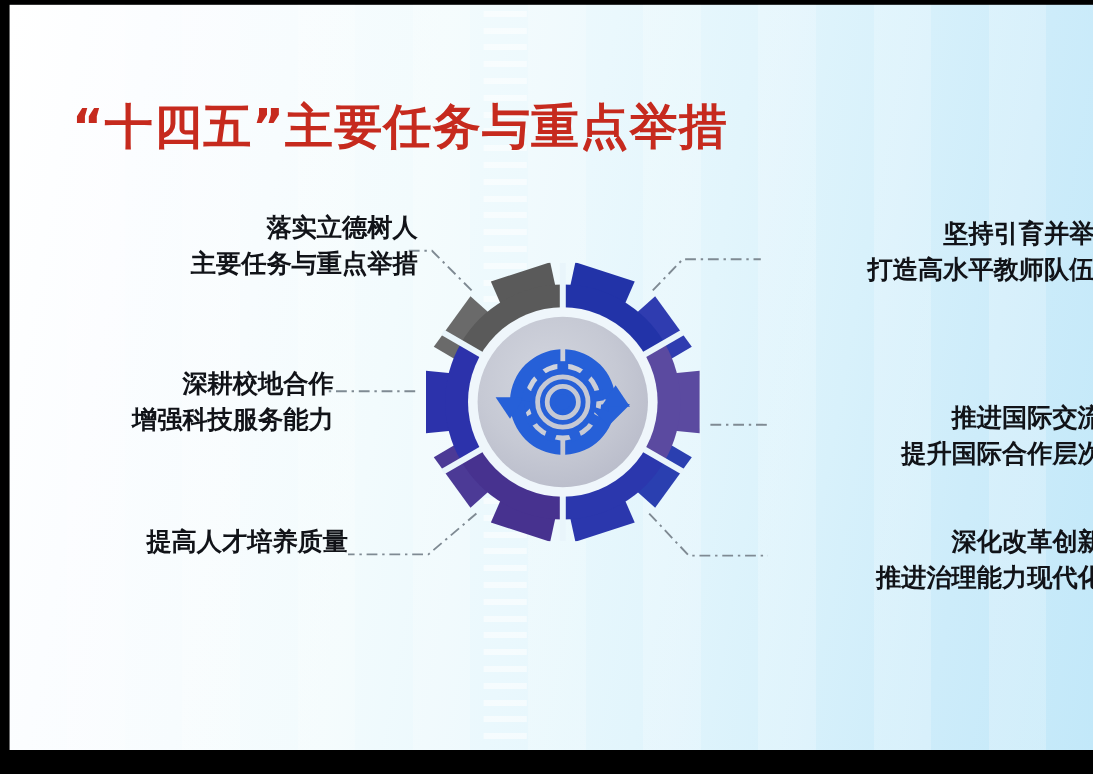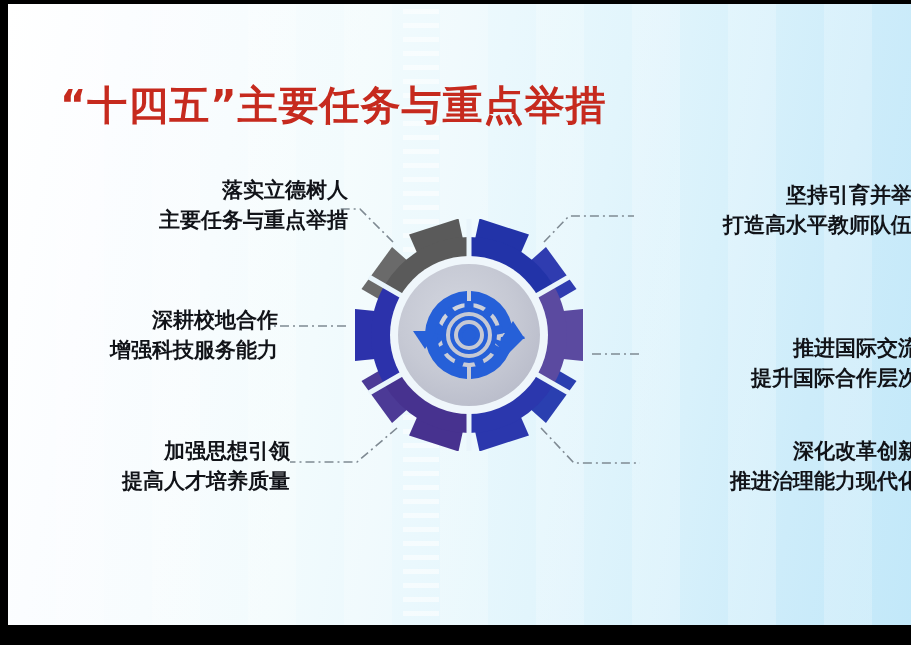--- a/index.html
+++ b/index.html
@@ -263,21 +263,20 @@
     <span class="l1">深耕校地合作</span>
     <span class="l2">增强科技服务能力</span>
   </div>
 
   <div class="label right" id="lbl-3">
     <span class="l1">推进国际交流</span>
     <span class="l2">提升国际合作层次</span>
   </div>
 
   <div class="label left" id="lbl-4">
-    <span class="l1">加强思想引领</span>
     <span class="l2">提高人才培养质量</span>
   </div>
 
   <div class="label right" id="lbl-5">
     <span class="l1">深化改革创新</span>
     <span class="l2">推进治理能力现代化</span>
   </div>
 
 </div>
 

